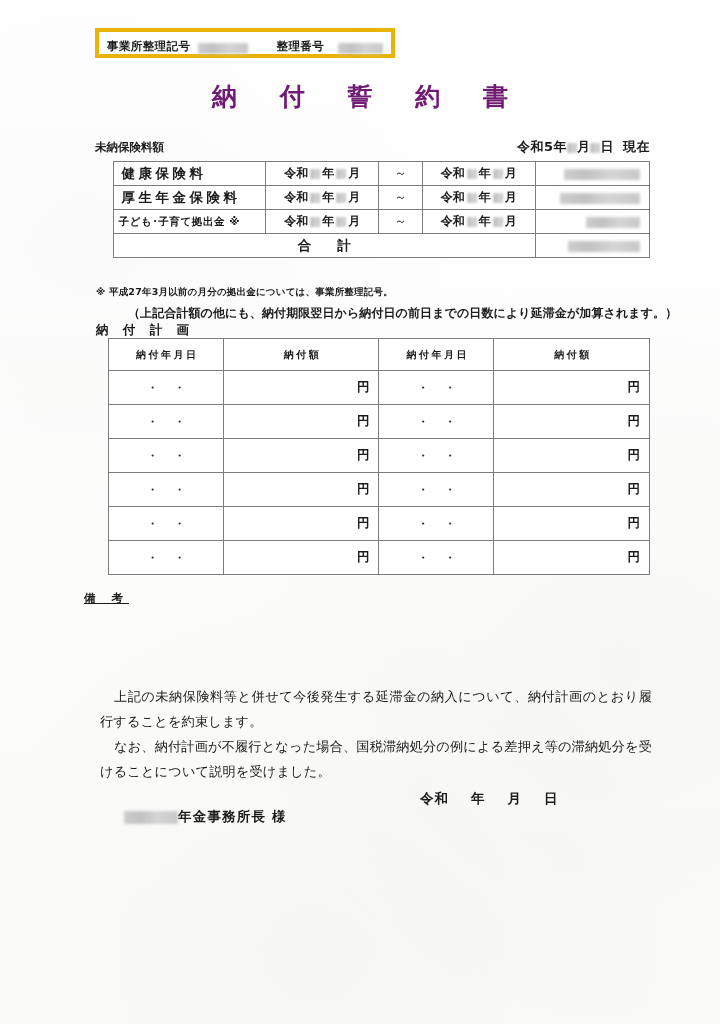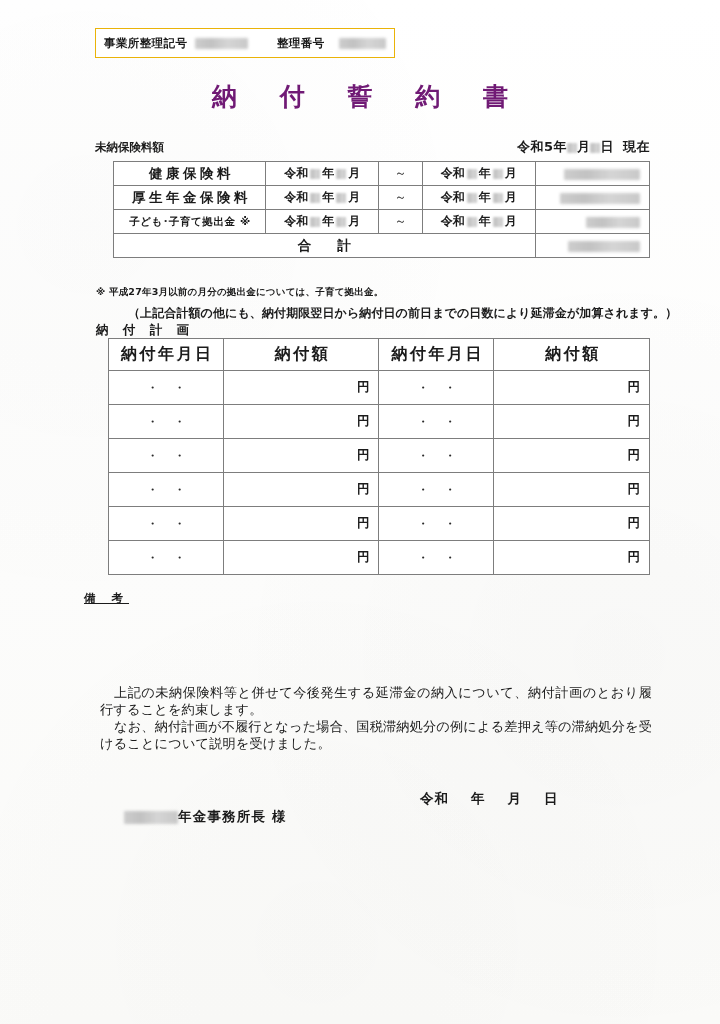--- a/index.html
+++ b/index.html
@@ -50,24 +50,24 @@
   }
   .redact.tiny { height: 10px; width: 10px; filter: blur(1.3px); }
 
   
   .idbox {
     position: absolute;
     left: 95px;
     top: 28px;
     width: 300px;
     height: 30px;
-    border: 1px solid #eab308;
+    border: 4px solid #eab308;
     background: #ffffff;
     display: flex;
-    align-items: center;
+    align-items: flex-end;
     padding: 0 8px;
     font-size: 11.5px;
     font-weight: 700;
     letter-spacing: .4px;
     white-space: nowrap;
   }
   .idbox .lbl { font-weight: 700; }
   .idbox .gap { display: inline-block; width: 14px; }
 
   
@@ -110,21 +110,20 @@
   #unpaid-table {
     position: absolute;
     left: 113px;
     top: 161px;
     width: 537px;
     font-size: 12px;
   }
   #unpaid-table td { height: 24px; padding: 0 4px; }
   #unpaid-table .c-label {
     width: 175px;
-    text-align: center;
     font-size: 13.5px;
     font-weight: 700;
     letter-spacing: 3.5px;
     text-indent: 3.5px;
   }
   #unpaid-table .c-label.small {
     font-size: 10.5px;
     letter-spacing: .6px;
     text-indent: .6px;
   }
@@ -179,21 +178,21 @@
   #plan-table {
     position: absolute;
     left: 108px;
     top: 338px;
     width: 542px;
     font-size: 12px;
   }
   #plan-table th {
     height: 32px;
     text-align: center;
-    font-size: 16px;
+    font-size: 10px;
     font-weight: 700;
     letter-spacing: 2.5px;
     text-indent: 2.5px;
   }
   #plan-table td { height: 34px; padding: 0 9px; }
   #plan-table .col-date { width: 115px; }
   #plan-table .col-amt  { width: 156px; }
   #plan-table td.cell-date {
     text-align: center;
     font-size: 13px;
@@ -217,21 +216,21 @@
     text-decoration: underline;
   }
 
   
   .body-copy {
     position: absolute;
     left: 100px;
     top: 684px;
     width: 552px;
     font-size: 13.2px;
-    line-height: 17px;
+    line-height: 25px;
     letter-spacing: .15px;
     text-align: justify;
   }
   .body-copy p { margin: 0; text-indent: 14px; }
 
   
   .sig-date {
     position: absolute;
     left: 420px;
     top: 790px;
@@ -340,21 +339,21 @@
         </td>
         <td class="c-amt"><span class="redact" style="width:54px;"></span></td>
       </tr>
       <tr>
         <td class="c-total" colspan="4">合計</td>
         <td class="c-amt"><span class="redact" style="width:72px;"></span></td>
       </tr>
     </tbody>
   </table>
 
-  <div class="note-aster">※ 平成27年3月以前の月分の拠出金については、子育て拠出金。</div>
+  <div class="note-aster">※ 平成27年3月以前の月分の拠出金については、事業所整理記号。</div>
   <div class="note-paren">（上記合計額の他にも、納付期限翌日から納付日の前日までの日数により延滞金が加算されます。）</div>
 
   <div class="sec2-head">納 付 計 画</div>
 
   <table class="grid" id="plan-table">
     <thead>
       <tr>
         <th class="col-date">納付年月日</th>
         <th class="col-amt">納付額</th>
         <th class="col-date">納付年月日</th>

